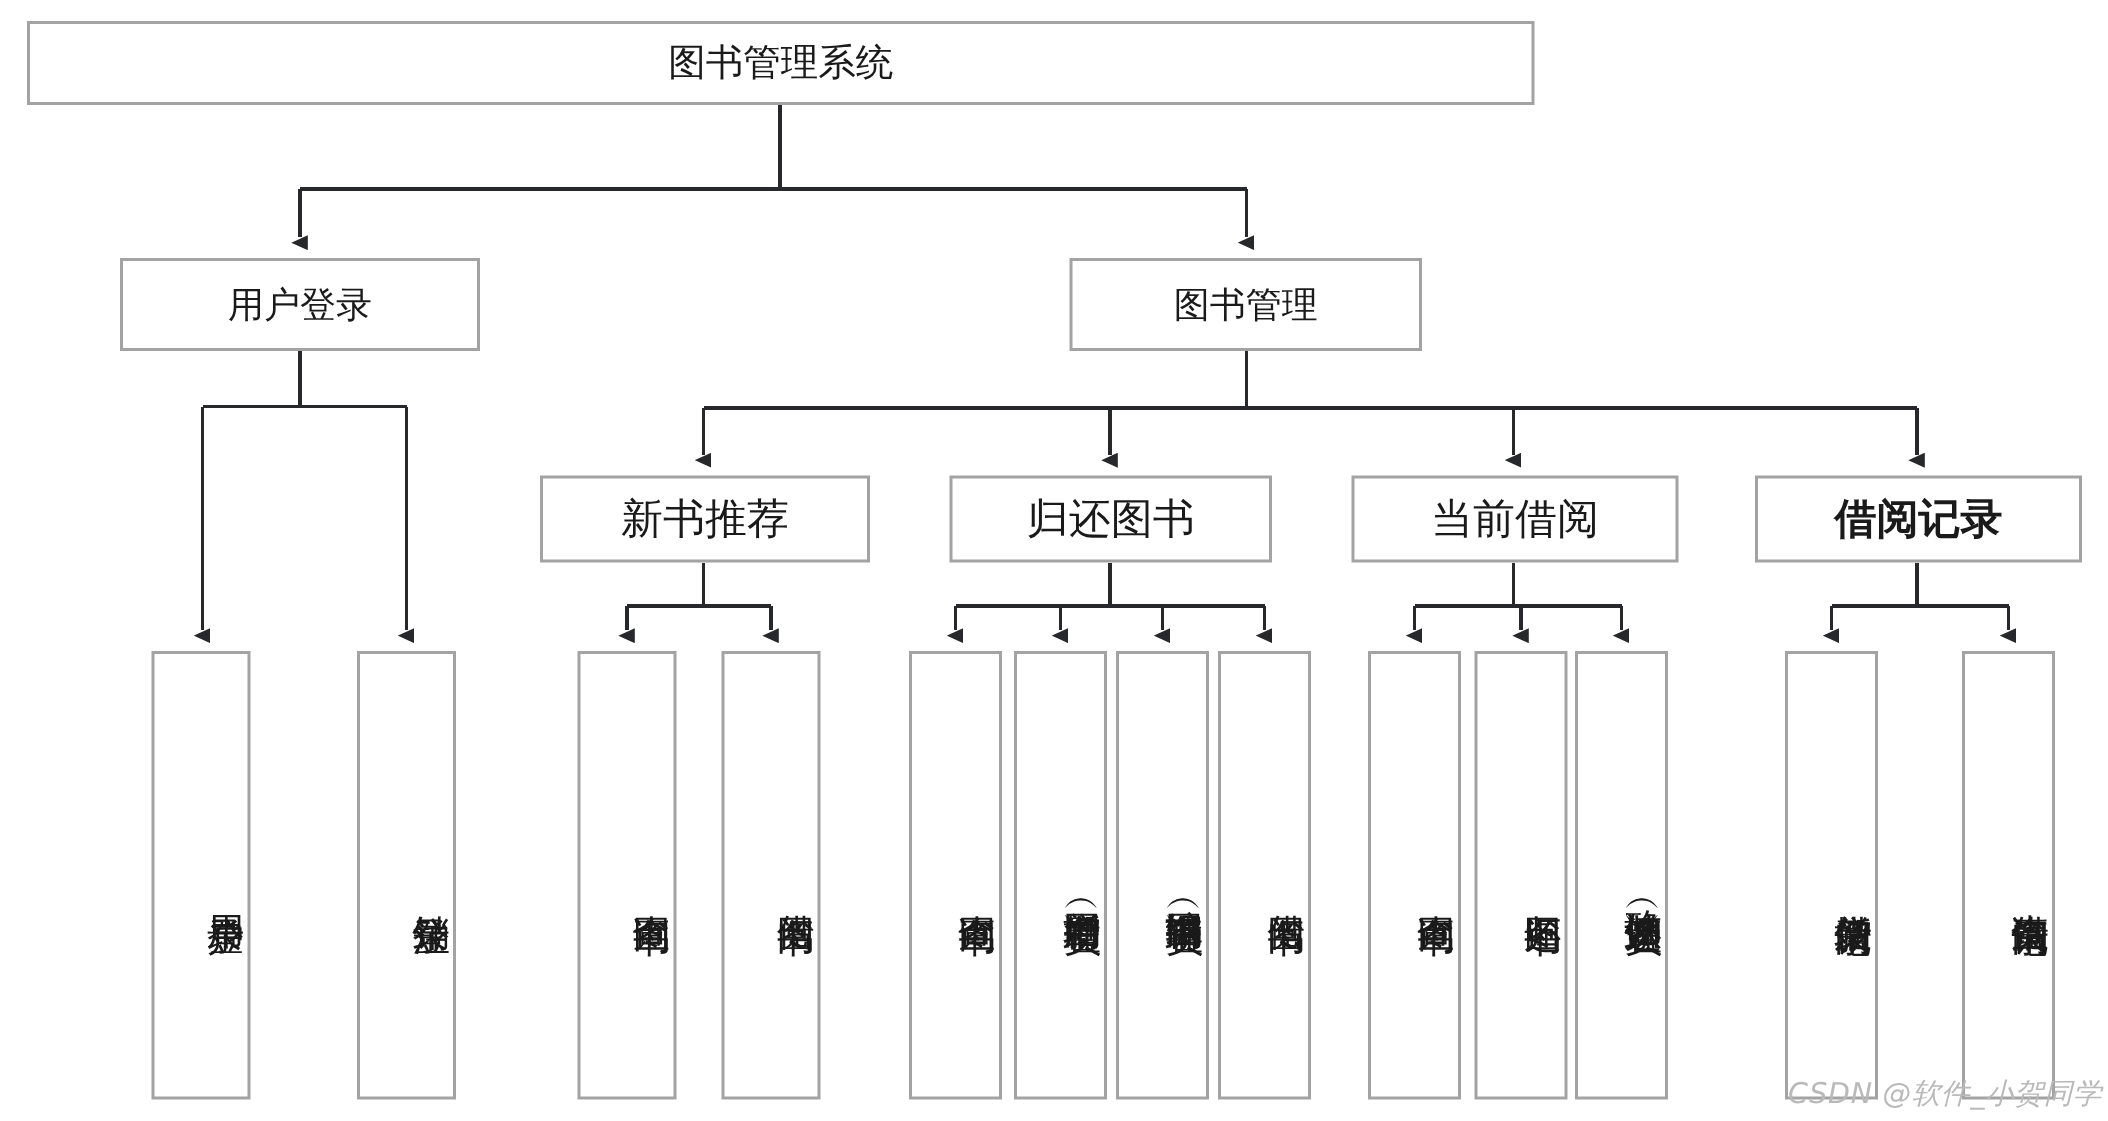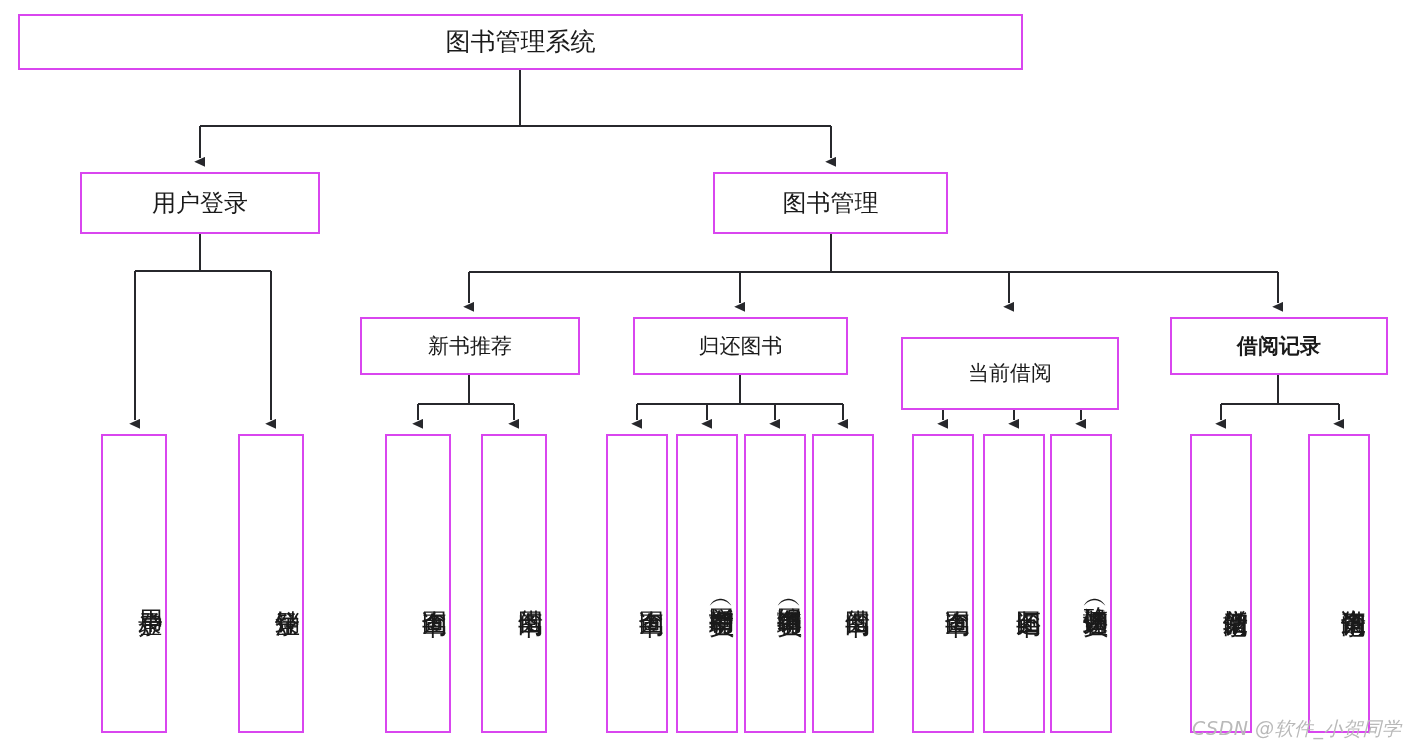--- a/index.html
+++ b/index.html
@@ -22,37 +22,37 @@
     position: absolute;
     left: 0;
     top: 0;
     width: 1405px;
     height: 747px;
     pointer-events: none;
   }
   .node {
     position: absolute;
     box-sizing: border-box;
-    border: 2px solid #d946ef;
+    border: 2px solid #a3a3a3;
     background: #ffffff;
     display: flex;
     align-items: center;
     justify-content: center;
     color: #1a1a1a;
     line-height: 1.18;
     text-align: center;
   }
   .node.root {
     font-size: 25px;
   }
   .node.lvl1 {
     font-size: 24px;
   }
   .node.lvl2 {
-    font-size: 21px;
+    font-size: 28px;
   }
   .node.leaf {
     font-size: 25px;
     writing-mode: vertical-rl;
     text-orientation: upright;
     align-items: flex-start;
     justify-content: center;
     padding-top: 16px;
     letter-spacing: 1px;
   }
@@ -129,21 +129,21 @@
     </g>
   </svg>
 
   <div class="node root" id="node-root" style="left: 18px; top: 14px; width: 1005px; height: 56px;">图书管理系统</div>
 
   <div class="node lvl1" id="node-l1-0" style="left: 80px; top: 172px; width: 240px; height: 62px;">用户登录</div>
   <div class="node lvl1" id="node-l1-1" style="left: 713px; top: 172px; width: 235px; height: 62px;">图书管理</div>
 
   <div class="node lvl2" id="node-l2-0" style="left: 360px; top: 317px; width: 220px; height: 58px;">新书推荐</div>
   <div class="node lvl2" id="node-l2-1" style="left: 633px; top: 317px; width: 215px; height: 58px;">归还图书</div>
-  <div class="node lvl2" id="node-l2-2" style="left: 901px; top: 317px; width: 218px; height: 73px; margin-top: 20px;">当前借阅</div>
+  <div class="node lvl2" id="node-l2-2" style="left: 901px; top: 317px; width: 218px; height: 58px;">当前借阅</div>
   <div class="node lvl2" id="node-l2-3" style="left: 1170px; top: 317px; width: 218px; height: 58px; font-weight: bold;">借阅记录</div>
 
   <div class="node leaf" id="node-leaf-0" style="left: 101px; top: 434px; width: 66px; height: 299px;">
     <span class="vtext">用户登录</span>
   </div>
   <div class="node leaf" id="node-leaf-1" style="left: 238px; top: 434px; width: 66px; height: 299px;">
     <span class="vtext">注销登录</span>
   </div>
   <div class="node leaf" id="node-leaf-2" style="left: 385px; top: 434px; width: 66px; height: 299px;">
     <span class="vtext">查询图书</span>

